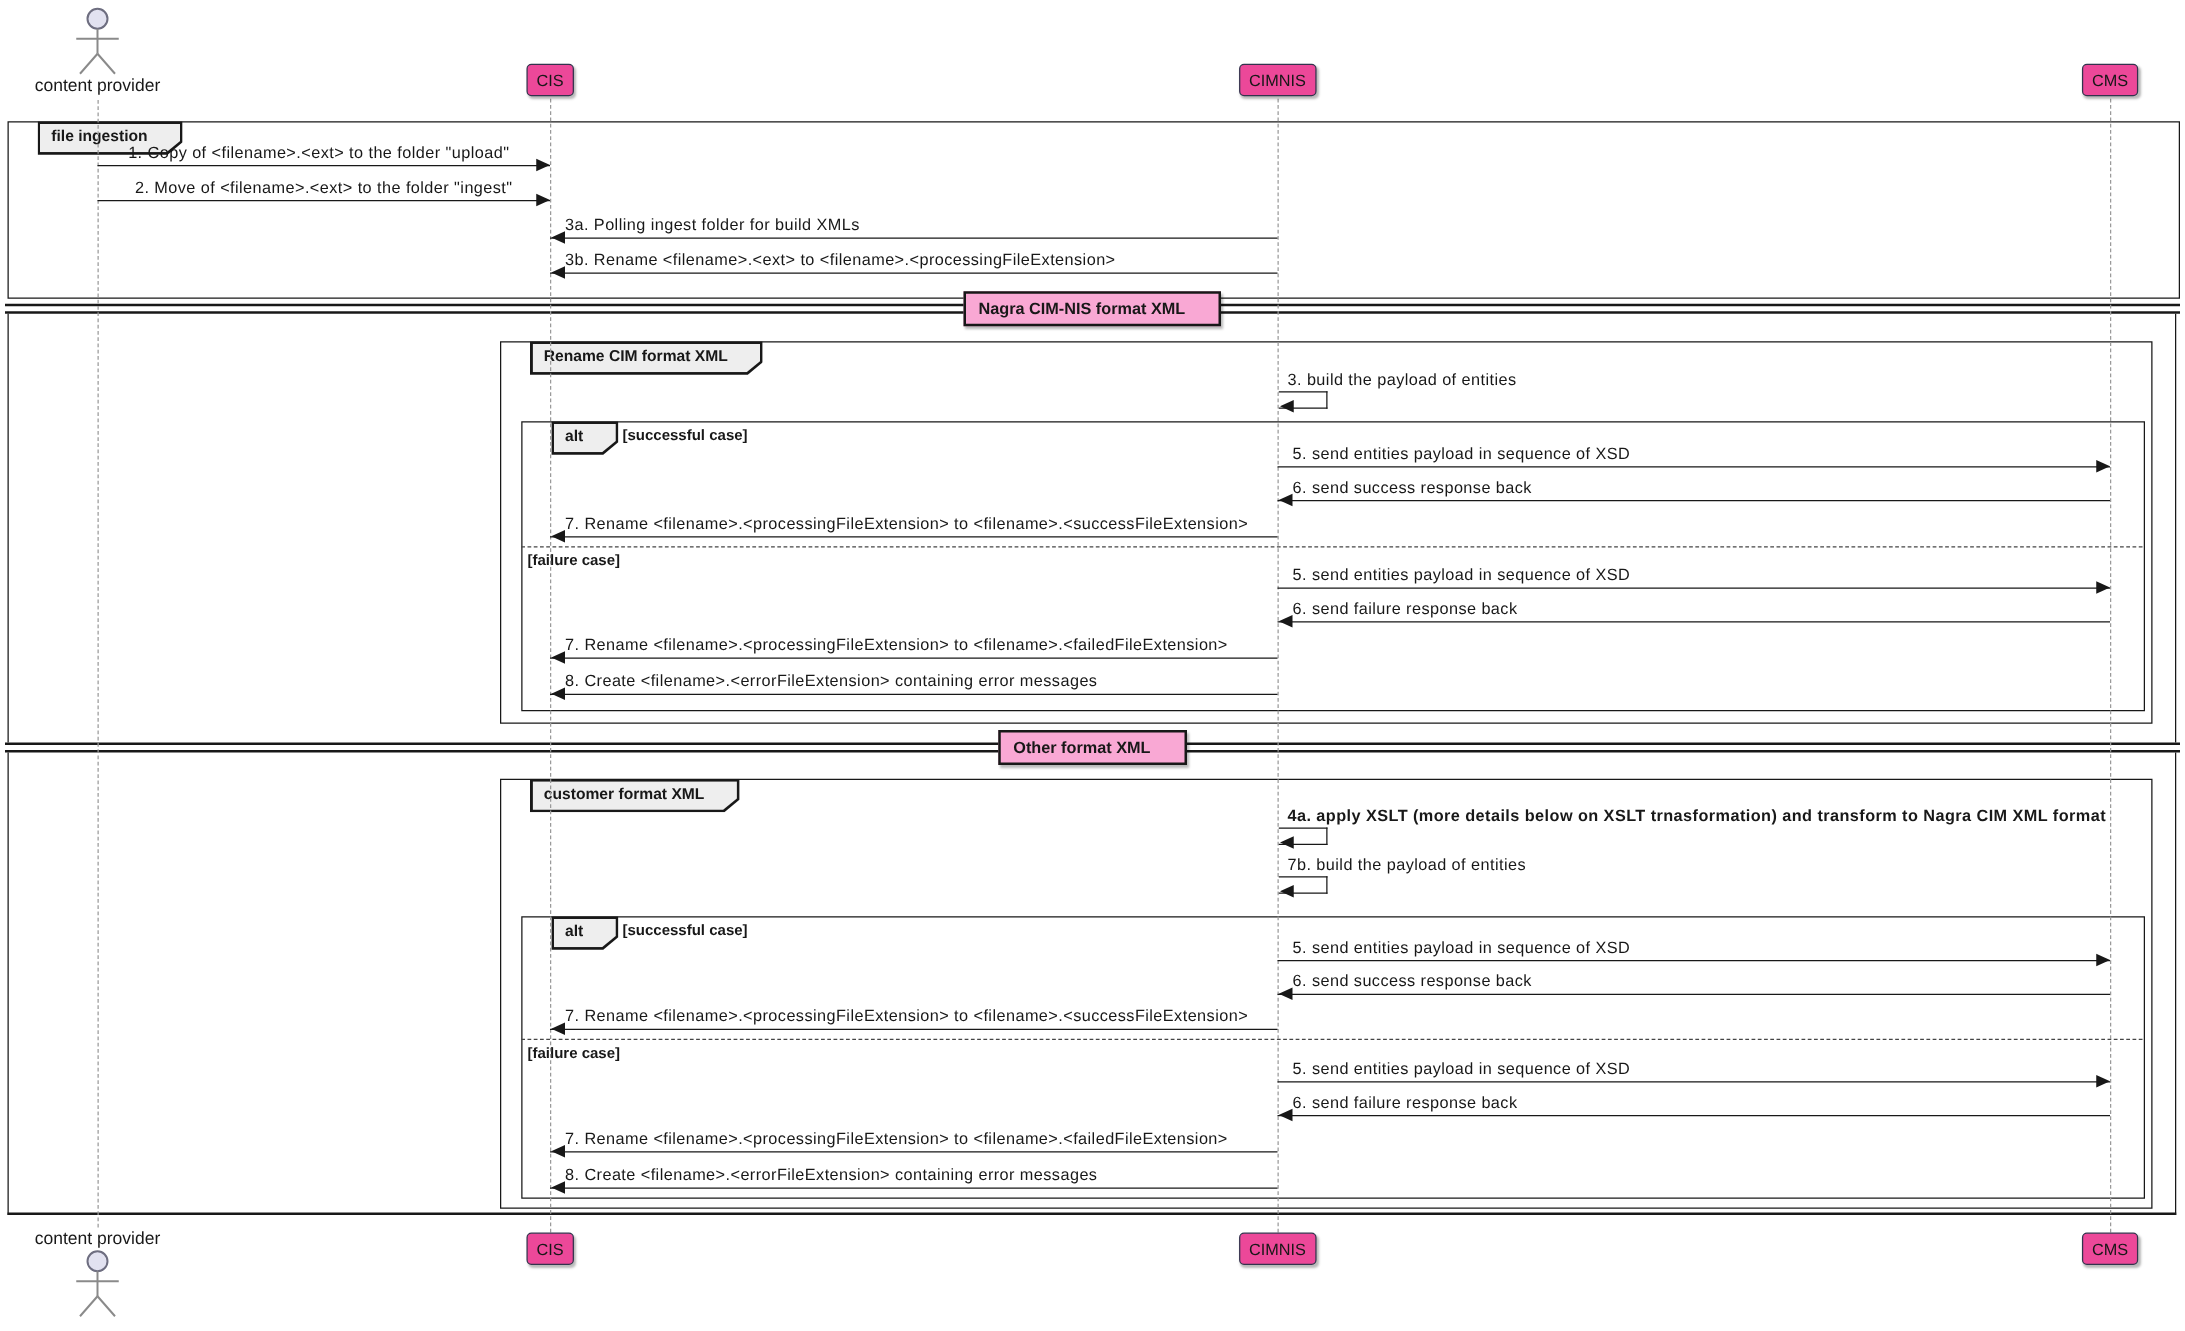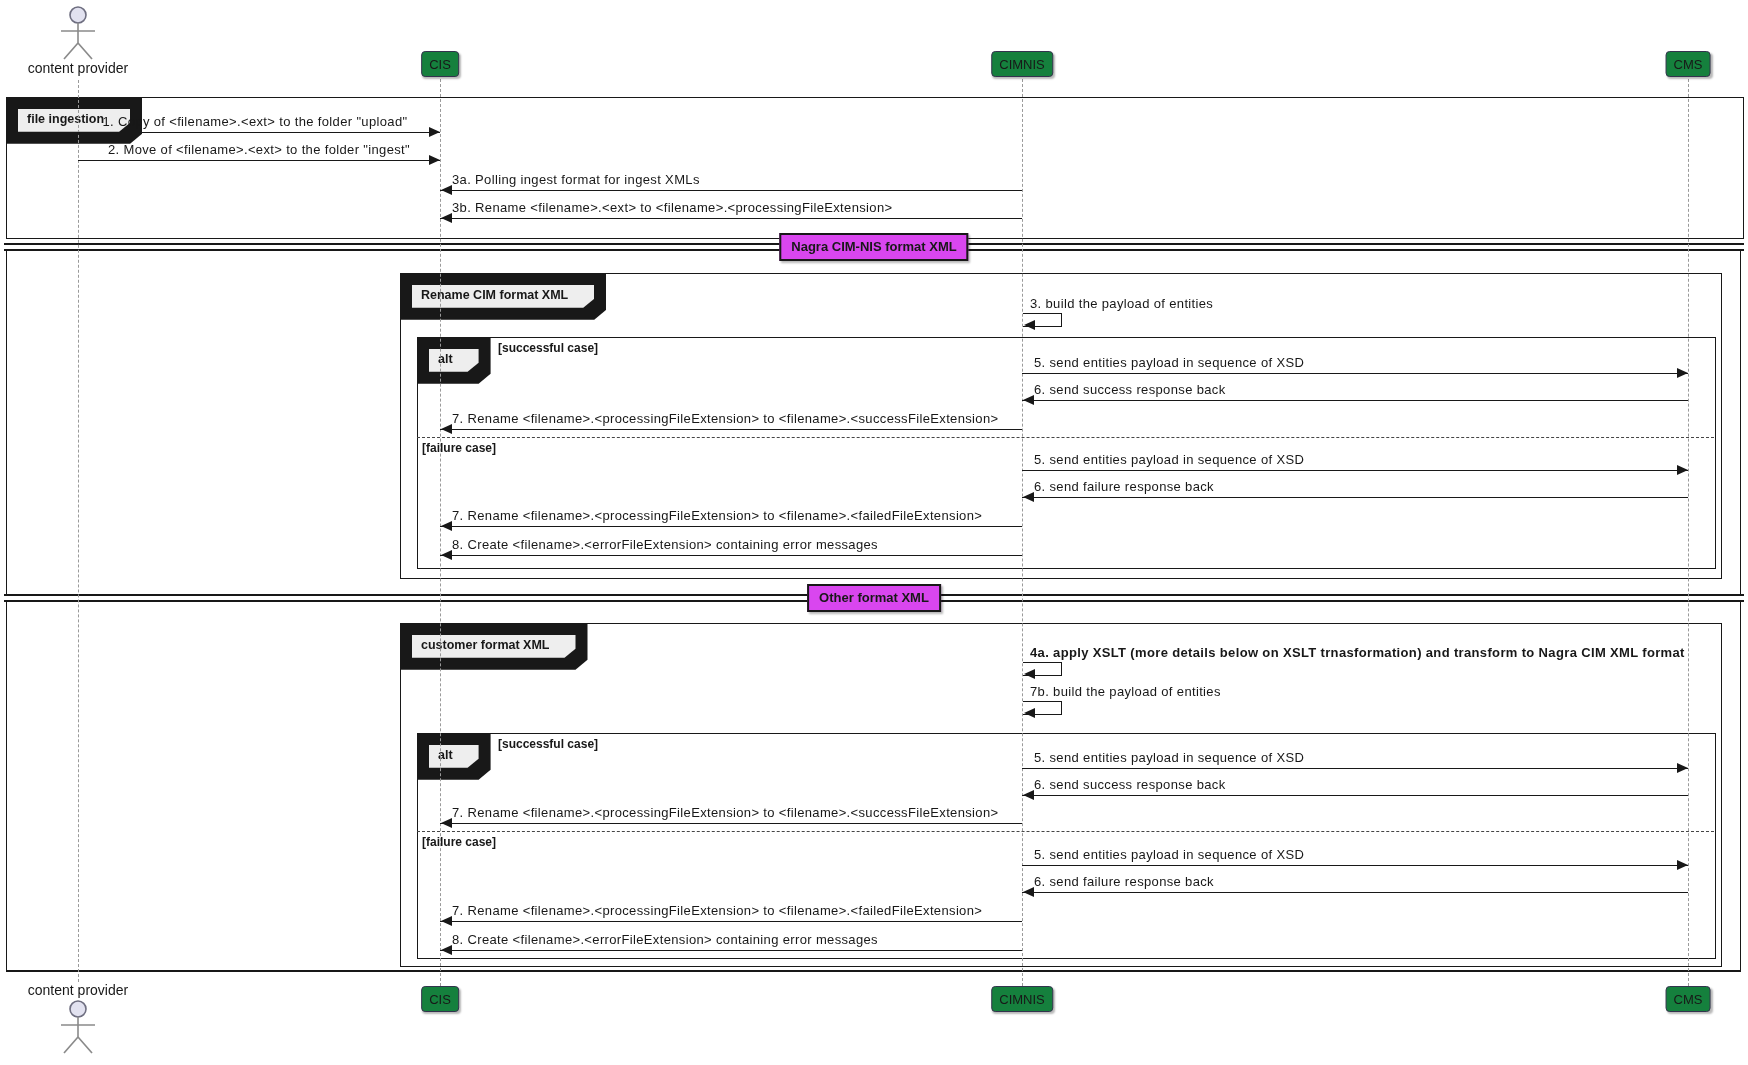--- a/index.html
+++ b/index.html
@@ -4,40 +4,41 @@
 <style>
   html,body { margin:0; padding:0; background:#ffffff; }
   #stage {
     position:relative; width:1748px; height:1065px; overflow:hidden;
     background:#ffffff; color:#181818;
     font-family:"Liberation Sans", sans-serif;
   }
   .lifeline { position:absolute; width:0; border-left:1px dashed #9a9a9a; }
   .pbox {
     position:absolute; transform:translateX(-50%);
-    background:#15803d; border:1.4px solid #33334d; border-radius:4px;
+    background:#ec4899; border:1.4px solid #33334d; border-radius:4px;
     padding:6px 7px 5px 7px; font-size:13px; line-height:1; white-space:nowrap;
     box-shadow:1.5px 2px 2px rgba(0,0,0,.28);
   }
   .frame { position:absolute; border:1.6px solid #181818; }
   .vsides { position:absolute; border-left:1.6px solid #181818; border-right:1.6px solid #181818; }
   .bline { border-bottom:2.4px solid #181818; }
   .fhdr {
-    position:absolute; background:#181818; padding:12px;
+    position:absolute; background:#181818; padding:2px;
     clip-path:polygon(0 0,100% 0,100% calc(100% - 10px),calc(100% - 12px) 100%,0 100%);
+    margin-left:24px;
   }
   .fhdr > span {
     display:block; background:#EEEEEE;
     clip-path:polygon(0 0,100% 0,100% calc(100% - 9px),calc(100% - 11px) 100%,0 100%);
     padding:4px 26px 5px 9px; font-size:12.5px; font-weight:bold; line-height:1.1; white-space:nowrap;
   }
   .divline { position:absolute; left:4px; width:1740px; border-top:2px solid #181818; }
   .divbox {
     position:absolute; left:874px; transform:translateX(-50%);
-    background:#d946ef; border:2px solid #181818; padding:4px 10px 5px 10px;
+    background:#f9a8d4; border:2px solid #181818; padding:4px 27px 5px 10px;
     font-size:13px; font-weight:bold; white-space:nowrap;
     box-shadow:1.5px 2px 2px rgba(0,0,0,.28);
   }
   .sep { position:absolute; border-top:1.4px dashed #454545; }
   .guard { position:absolute; font-size:12px; font-weight:bold; white-space:nowrap; }
   .mlbl { position:absolute; font-size:13px; letter-spacing:.35px; white-space:nowrap; }
   .mline { position:absolute; border-top:1.3px solid #181818; }
   .ah { position:absolute; width:0; height:0; border-top:5px solid transparent; border-bottom:5px solid transparent; }
   .ah.r { border-left:11px solid #181818; }
   .ah.l { border-right:11px solid #181818; }
@@ -122,21 +123,21 @@
     <div class="pbox" style="left: 1022px; top: 986px;">CIMNIS</div>
     <div class="pbox" style="left: 1688px; top: 986px;">CMS</div>
     <div class="mline" style="left: 78px; top: 132px; width: 362px;"></div>
     <div class="ah r" style="left: 429px; top: 127.4px;"></div>
     <div class="mlbl" style="top: 114px; left: 80px; width: 350px; text-align: center;">1. Copy of &lt;filename&gt;.&lt;ext&gt; to the folder "upload"</div>
     <div class="mline" style="left: 78px; top: 160px; width: 362px;"></div>
     <div class="ah r" style="left: 429px; top: 155.4px;"></div>
     <div class="mlbl" style="top: 142px; left: 84px; width: 350px; text-align: center;">2. Move of &lt;filename&gt;.&lt;ext&gt; to the folder "ingest"</div>
     <div class="mline" style="left: 440px; top: 190px; width: 582px;"></div>
     <div class="ah l" style="left: 441px; top: 185.4px;"></div>
-    <div class="mlbl" style="top: 172px; left: 452px;">3a. Polling ingest format for ingest XMLs</div>
+    <div class="mlbl" style="top: 172px; left: 452px;">3a. Polling ingest folder for build XMLs</div>
     <div class="mline" style="left: 440px; top: 218px; width: 582px;"></div>
     <div class="ah l" style="left: 441px; top: 213.4px;"></div>
     <div class="mlbl" style="top: 200px; left: 452px;">3b. Rename &lt;filename&gt;.&lt;ext&gt; to &lt;filename&gt;.&lt;processingFileExtension&gt;</div>
     <div class="mline" style="left: 1022px; top: 373px; width: 666px;"></div>
     <div class="ah r" style="left: 1677px; top: 368.4px;"></div>
     <div class="mlbl" style="top: 355px; left: 1034px;">5. send entities payload in sequence of XSD</div>
     <div class="mline" style="left: 1022px; top: 400px; width: 666px;"></div>
     <div class="ah l" style="left: 1023px; top: 395.4px;"></div>
     <div class="mlbl" style="top: 382px; left: 1034px;">6. send success response back</div>
     <div class="mline" style="left: 440px; top: 429px; width: 582px;"></div>

